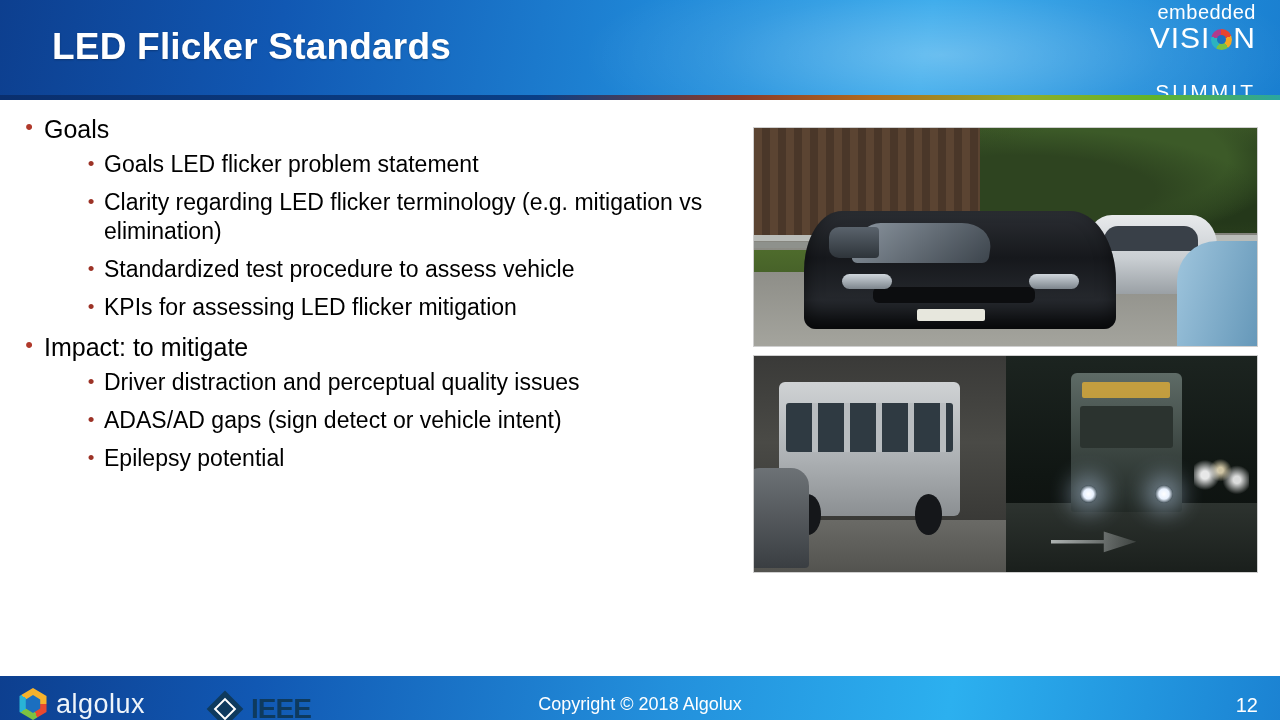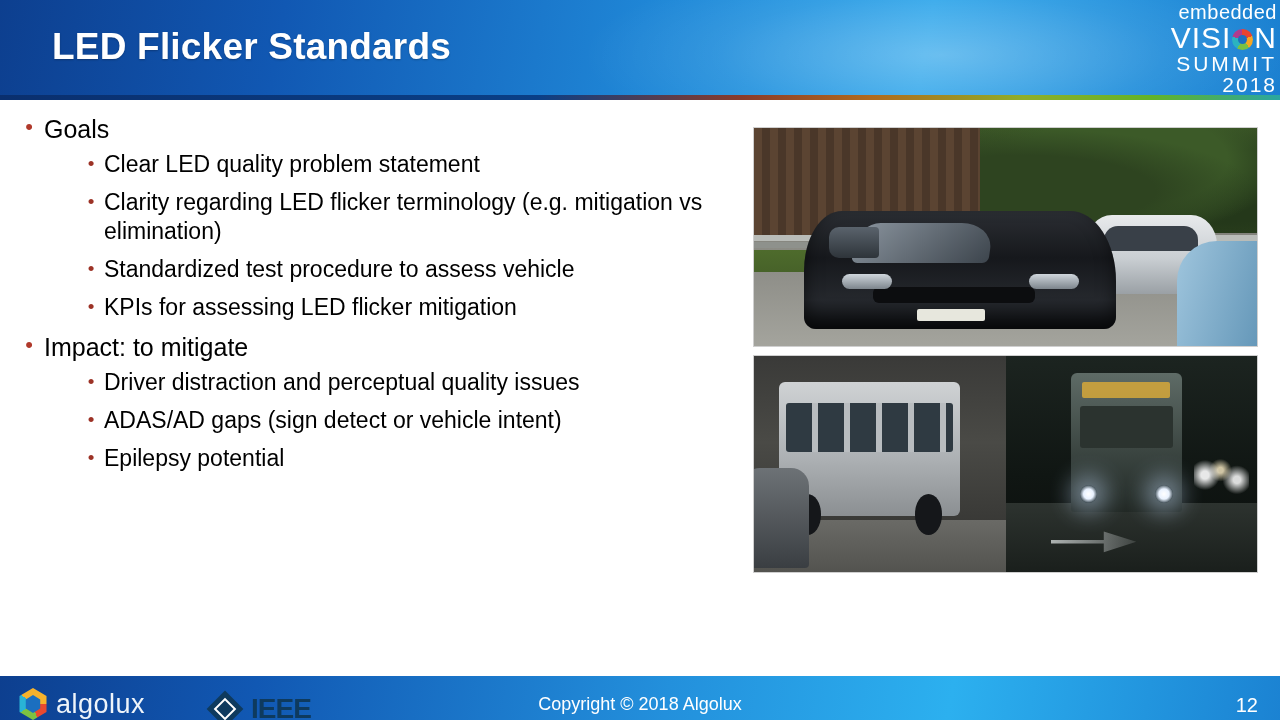--- a/index.html
+++ b/index.html
@@ -48,21 +48,21 @@
     font-size: 37px;
     font-weight: bold;
     color: #ffffff;
     letter-spacing: 0.2px;
     text-shadow: 0 1px 2px rgba(0,0,0,0.25);
   }
 
   
   .evs-logo {
     position: absolute;
-    right: 3px;
+    right: 24px;
     top: 2px;
     width: 160px;
     height: 96px;
     text-align: right;
     color: #ffffff;
     line-height: 1;
   }
   .evs-embedded {
     font-size: 20px;
     letter-spacing: 0.5px;
@@ -92,20 +92,21 @@
     position: absolute;
     left: 6px; top: 6px;
     width: 9px; height: 9px;
     border-radius: 50%;
     background: #1b6fc0;
   }
   .evs-summit {
     font-size: 21px;
     font-weight: 300;
     letter-spacing: 3px;
+    margin-top: 28px;
   }
   .evs-year {
     font-size: 21px;
     font-weight: 300;
     letter-spacing: 2px;
   }
 
   
   .content {
     position: absolute;
@@ -428,21 +429,21 @@
 
   <div class="bullets">
 
     <div class="b1">
       <span class="dot">•</span>
       <span class="txt">Goals</span>
     </div>
 
     <div class="b2">
       <span class="dot">•</span>
-      <span class="txt">Clear LED quality problem statement</span>
+      <span class="txt">Goals LED flicker problem statement</span>
     </div>
 
     <div class="b2">
       <span class="dot">•</span>
       <span class="txt">Clarity regarding LED flicker terminology (e.g. mitigation vs elimination)</span>
     </div>
 
     <div class="b2">
       <span class="dot">•</span>
       <span class="txt">Standardized test procedure to assess vehicle</span>

